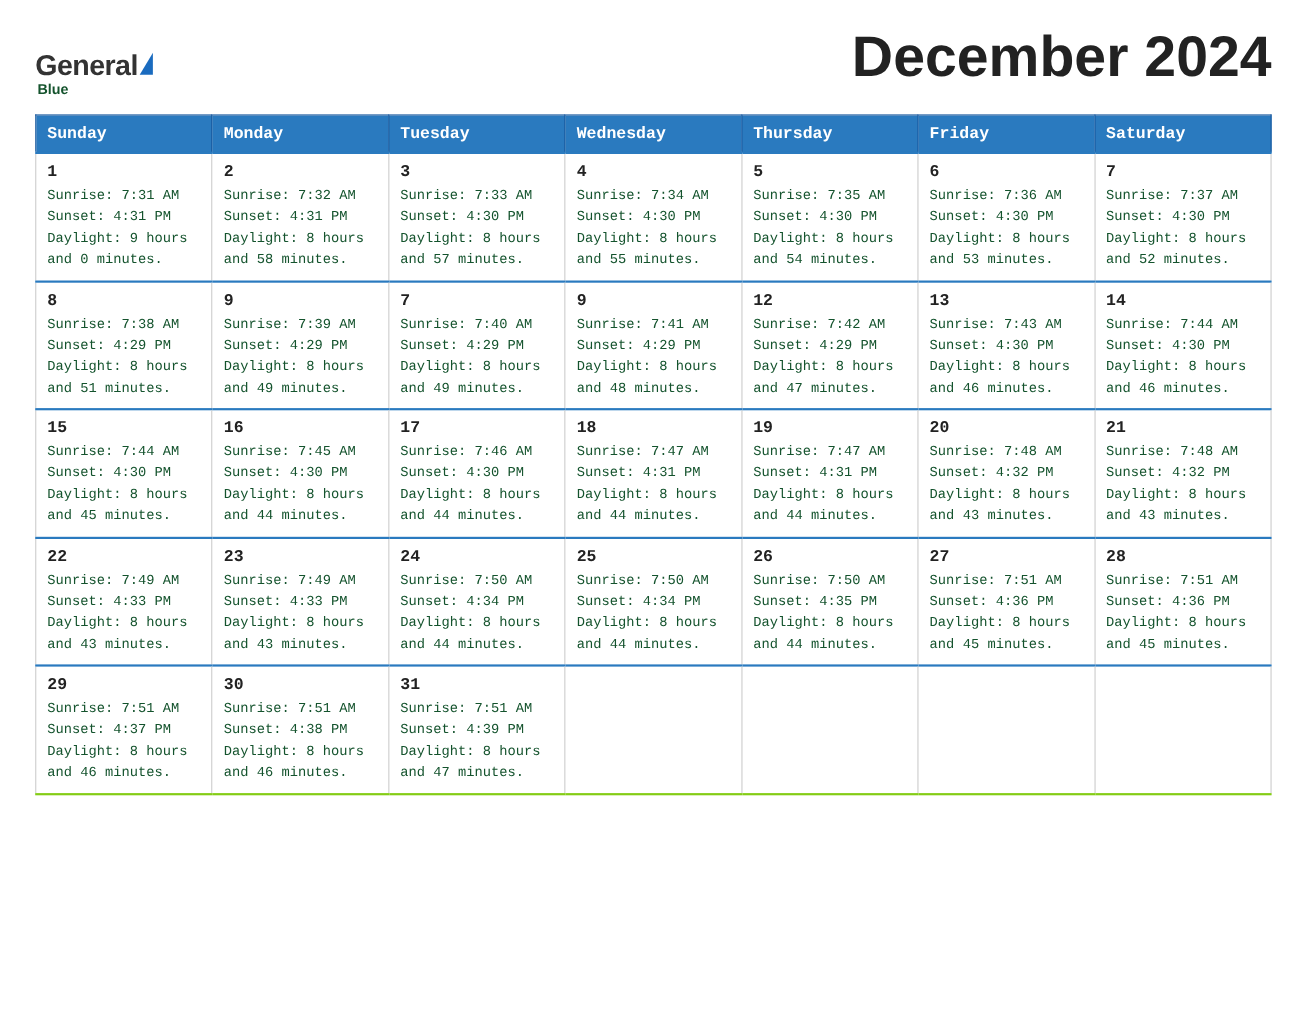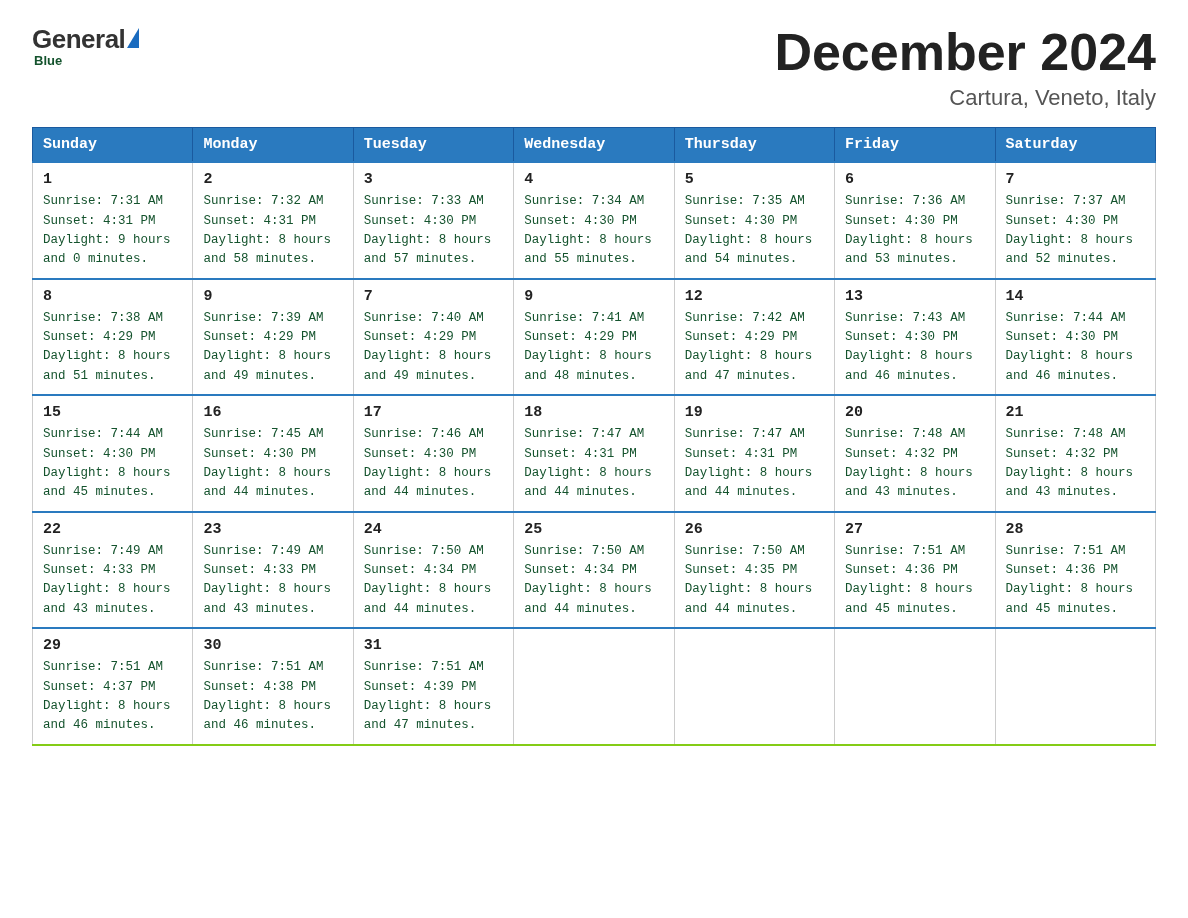--- a/index.html
+++ b/index.html
@@ -17,20 +17,21 @@
       margin-bottom: 16px;
     }
     .logo {
       display: flex;
       flex-direction: column;
       align-items: flex-start;
     }
     .logo-top {
       display: flex;
       align-items: center;
+      margin-top: 20px;
     }
     .logo-general {
       font-size: 26px;
       font-weight: bold;
       color: #333;
       letter-spacing: -0.5px;
     }
     .logo-triangle {
       width: 0;
       height: 0;
@@ -110,21 +111,20 @@
 <div class="header">
   <div class="logo">
     <div class="logo-top">
       <span class="logo-general">General</span>
       <span class="logo-triangle"></span>
     </div>
     <span class="logo-subtitle">Blue</span>
   </div>
   <div class="title-block">
     <div class="month-title">December 2024</div>
-    <div class="location">Cartura, Veneto, Italy</div>
   </div>
 </div>
 
 <table>
   <thead>
     <tr>
     <th>Sunday</th>
         <th>Monday</th>
         <th>Tuesday</th>
         <th>Wednesday</th>

